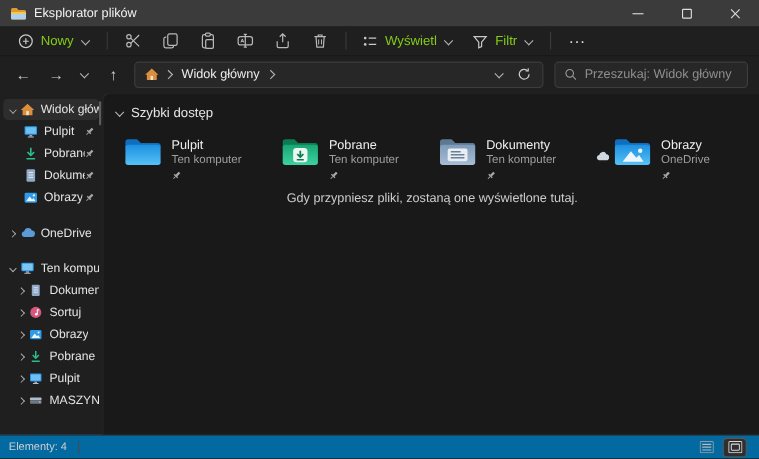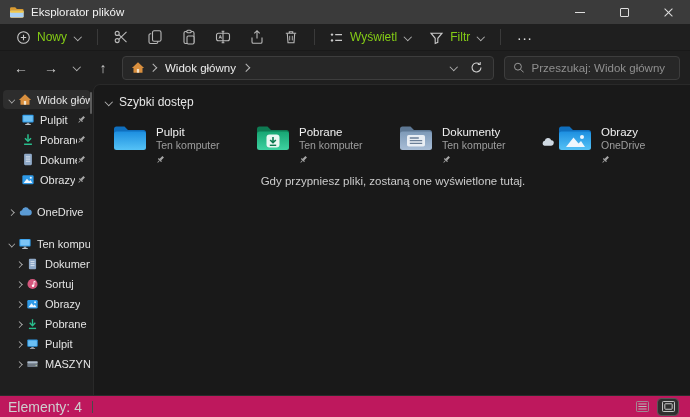--- a/index.html
+++ b/index.html
@@ -66,22 +66,22 @@
   .tile { width:143px; display:flex; align-items:flex-start; padding:4px 2px; border-radius:4px; }
   .tile .cloud { margin:14px 3px 0 0; }
   .tfolder { flex:0 0 36px; margin-right:8px; }
   .tmeta { padding-top:2px; }
   .tname { font-size:11.5px; color:#f0f0f0; line-height:1.25; }
   .tloc { font-size:10.5px; color:#9e9e9e; line-height:1.3; }
   .tpin { margin-top:2px; }
   .ulub { margin-top:10px; }
   .emptymsg { text-align:center; font-size:11.5px; color:#cccccc; }
   
-  .statusbar { height:22px; flex:0 0 22px; background:#be185d; border-top:1px solid #2c2c2c;
-    display:flex; align-items:center; padding:0 8px; font-size:14px; color:#cfcfcf; }
+  .statusbar { height:22px; flex:0 0 22px; background:#0369a1; border-top:1px solid #2c2c2c;
+    display:flex; align-items:center; padding:0 8px; font-size:10px; color:#cfcfcf; }
   .ssep { width:1px; height:12px; background:#4a4a4a; margin-left:10px; }
   .viewbtns { margin-left:auto; display:flex; gap:6px; margin-right:4px; }
   .vbtn { width:20px; height:16px; display:flex; align-items:center; justify-content:center; border-radius:3px; }
   .vbtn.active { background:#2f2f2f; outline:1px solid #565656; }
 </style>
 </head>
 <body>
 
 <div id="win">
 

